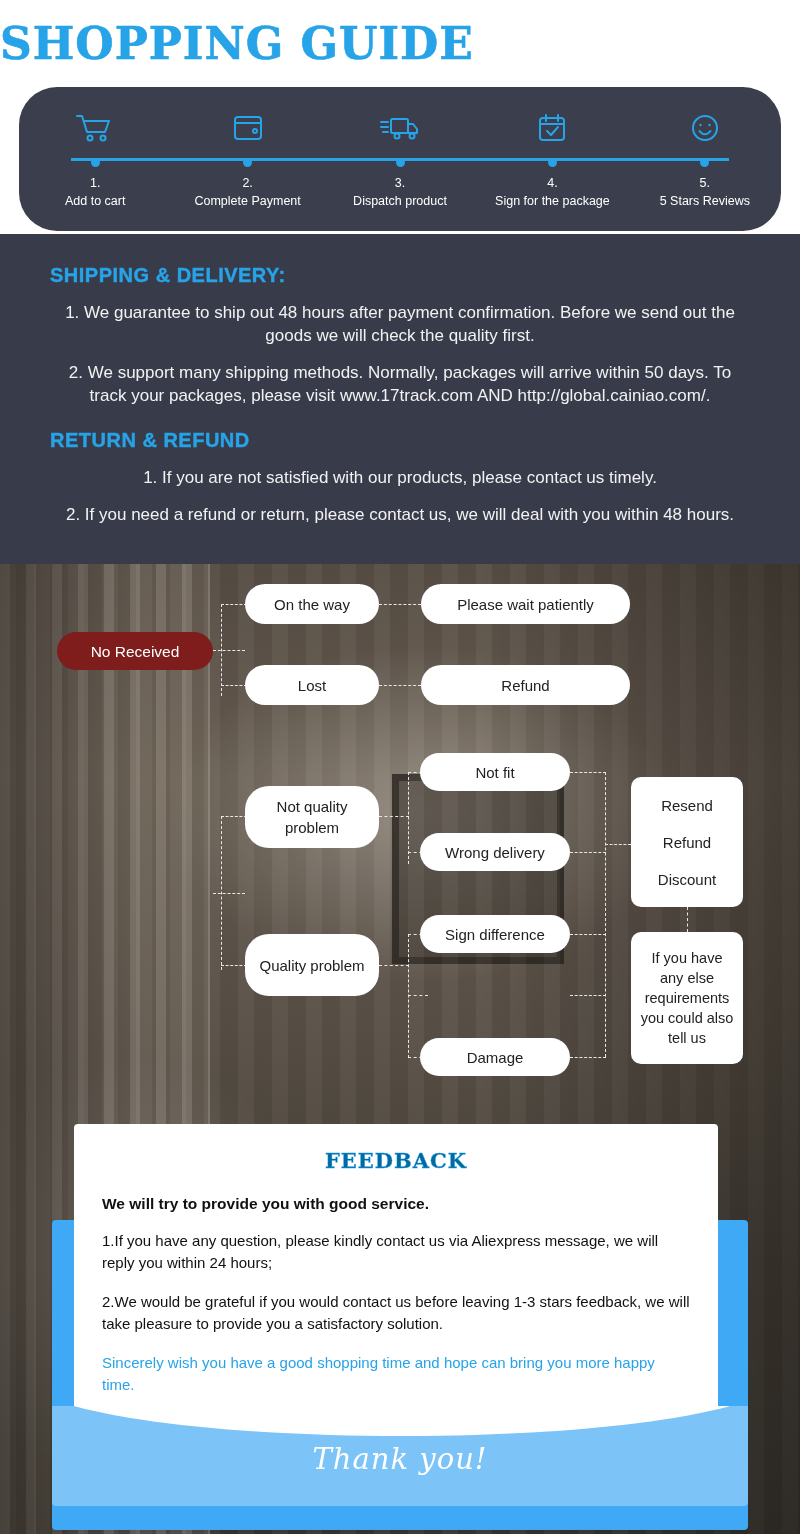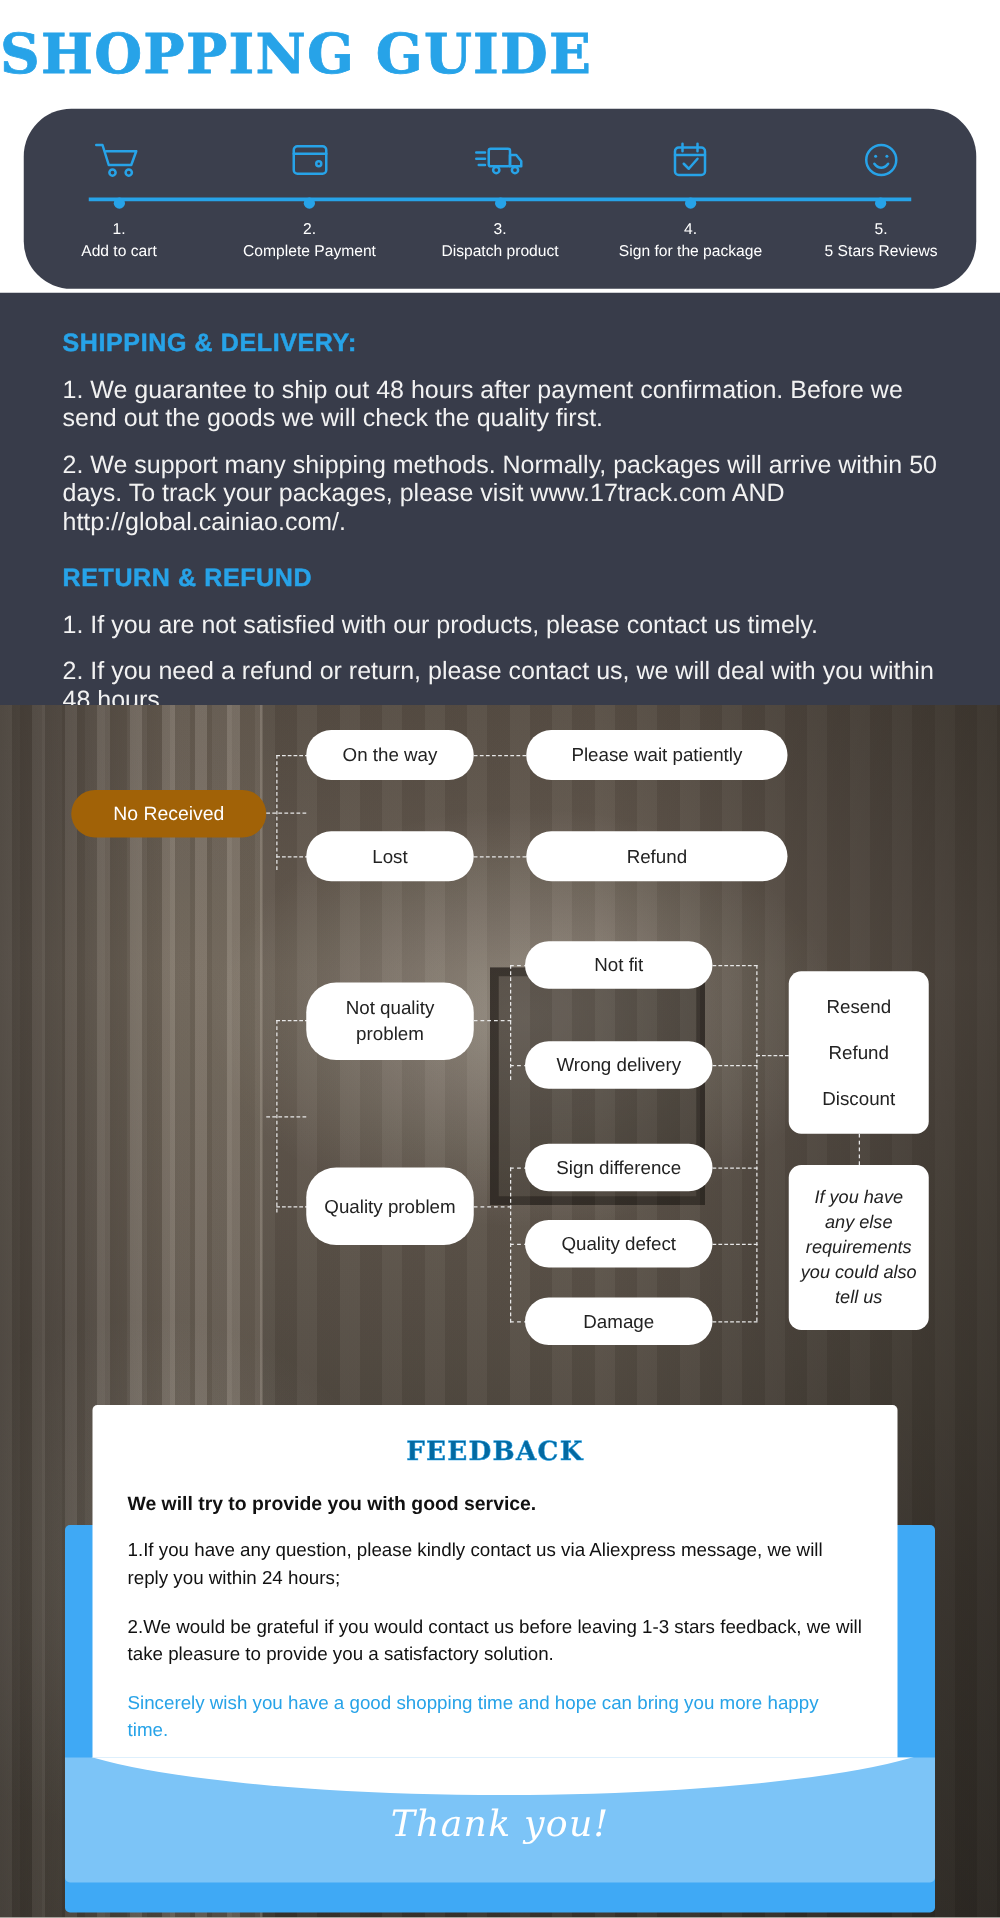--- a/index.html
+++ b/index.html
@@ -100,23 +100,24 @@
     color: #27a3e8;
     font-family: Liberation Sans, sans-serif;
     font-weight: bold;
     font-size: 20px;
     letter-spacing: 0.5px;
     -webkit-text-stroke: 0.4px #27a3e8;
   }
   .policy-head.second { margin-top: 22px; }
   .policy-p {
     color: #f2f2f2;
-    font-size: 20px;
+    font-size: 17px;
     line-height: 23px;
     margin-top: 14px;
+    text-align: center;
   }
 
   
   .flow-section {
     position: relative;
     height: 970px;
     overflow: hidden;
     background: #4a4036;
   }
   .photo-bg {
@@ -178,21 +179,21 @@
     font-size: 15px;
     display: flex;
     flex-direction: column;
     align-items: center;
     justify-content: center;
     text-align: center;
     line-height: 21px;
     padding: 6px 8px;
   }
   .node.pill-blue {
-    background: #a16207;
+    background: #7f1d1d;
     color: #ffffff;
     font-size: 15.5px;
     border-radius: 20px;
   }
   .conn {
     position: absolute;
     border-color: #e8e8e8;
     border-style: dashed;
     border-width: 0;
   }
@@ -411,40 +412,39 @@
       <div class="node" style="left:420px; top:189px; width:150px; height:38px;">Not fit</div>
       <div class="node" style="left:420px; top:269px; width:150px; height:38px;">Wrong delivery</div>
 
       <div class="conn h-line" style="left:379px; top:401px; width:30px;"></div>
       <div class="conn v-line" style="left:408px; top:370px; height:124px;"></div>
       <div class="conn h-line" style="left:408px; top:370px; width:20px;"></div>
       <div class="conn h-line" style="left:408px; top:431px; width:20px;"></div>
       <div class="conn h-line" style="left:408px; top:493px; width:20px;"></div>
 
       <div class="node" style="left:420px; top:351px; width:150px; height:38px;">Sign difference</div>
-      <div class="node" style="left:420px; top:412px; width:150px; height:38px;">Quality defect</div>
       <div class="node" style="left:420px; top:474px; width:150px; height:38px;">Damage</div>
 
       <div class="conn h-line" style="left:570px; top:208px; width:36px;"></div>
       <div class="conn h-line" style="left:570px; top:288px; width:36px;"></div>
       <div class="conn h-line" style="left:570px; top:370px; width:36px;"></div>
       <div class="conn h-line" style="left:570px; top:431px; width:36px;"></div>
       <div class="conn h-line" style="left:570px; top:493px; width:36px;"></div>
       <div class="conn v-line" style="left:605px; top:208px; height:285px;"></div>
       <div class="conn h-line" style="left:605px; top:280px; width:26px;"></div>
 
       <div class="node" style="left:631px; top:213px; width:112px; height:130px; border-radius:10px; gap:16px;">
         <span>Resend</span>
         <span>Refund</span>
         <span>Discount</span>
       </div>
 
       <div class="conn v-line" style="left:687px; top:343px; height:25px;"></div>
 
-      <div class="node" style="left:631px; top:368px; width:112px; height:132px; border-radius:10px; font-size:14.5px; line-height:20px;font-style:italic;">If you have any else requirements you could also tell us</div>
+      <div class="node" style="left:631px; top:368px; width:112px; height:132px; border-radius:10px; font-size:14.5px; line-height:20px;">If you have any else requirements you could also tell us</div>
 
     </div>
   </section>
 
   <div class="feedback-wrap">
     <div class="feedback-blue"></div>
 
     <div class="feedback-card">
       <div class="feedback-title">FEEDBACK</div>
       <p class="fb-lead">We will try to provide you with good service.</p>

